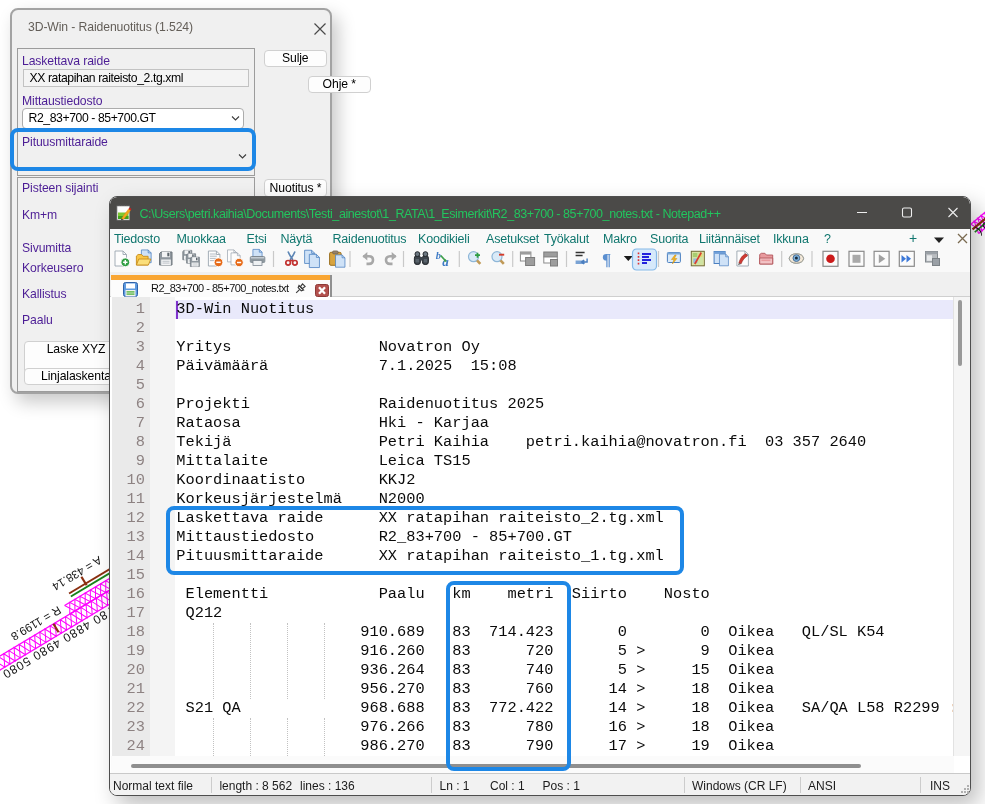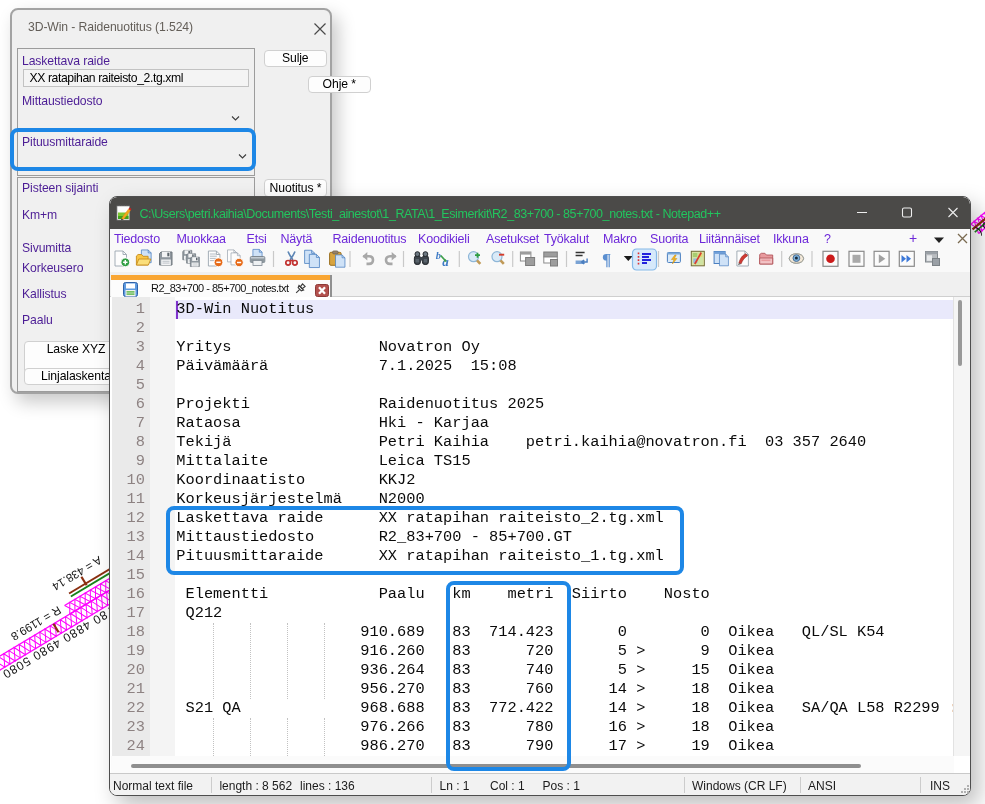--- a/index.html
+++ b/index.html
@@ -13,21 +13,21 @@
 .btn{position:absolute;background:#fdfdfd;border:1px solid #d0d0d0;border-radius:4px;font-size:12.2px;letter-spacing:-0.1px;color:#000;text-align:center;line-height:15px;}
 .fld{position:absolute;background:#f4f4f4;border:1px solid #c2c2c2;font-size:12.2px;letter-spacing:-0.4px;color:#000;line-height:16px;padding-left:6px;}
 .cmb{position:absolute;background:#fff;border:1px solid #acacac;border-radius:4px;font-size:12.2px;letter-spacing:-0.4px;color:#000;padding-left:6px;}
 .chev{position:absolute;width:9px;height:9px;}
 .bluebox{position:absolute;border:4px solid #1d87e6;border-radius:8px;z-index:30;}
 
 #npp{position:absolute;left:109px;top:196px;width:862px;height:600px;background:#fff;border:1px solid #4e4e4e;border-radius:8px;box-shadow:8px 10px 22px rgba(0,0,0,.25);z-index:20;overflow:hidden;}
 #tbar{position:absolute;left:0;top:0;width:100%;height:32px;background:#4b4a48;border-radius:7px 7px 0 0;}
 #tbar .ttl{position:absolute;left:29.5px;top:9.5px;font-size:12.5px;letter-spacing:-0.42px;color:#22c55e;white-space:pre;}
 #menu{position:absolute;left:0;top:32px;width:100%;height:19px;background:#f9f9f9;}
-#menu span{position:absolute;font-size:12.5px;letter-spacing:-0.2px;color:#6d28d9;top:2.5px;}
+#menu span{position:absolute;font-size:12.5px;letter-spacing:-0.2px;color:#0f766e;top:2.5px;}
 #tools{position:absolute;left:0;top:51px;width:100%;height:24px;background:#f9f9f9;}
 #tabbar{position:absolute;left:0;top:75px;width:100%;height:25px;background:#f0f0f0;border-bottom:1px solid #cFcFcF;}
 #tab1{position:absolute;left:1px;top:2.5px;width:221px;height:22.5px;background:#fcfcfc;border-right:2px solid #909090;}
 #tab1 .ob{position:absolute;left:0;top:0;width:100%;height:5px;background:#f9a633;}
 #tab1 .tt{position:absolute;left:40px;top:7px;font-size:11px;letter-spacing:-0.5px;color:#111;}
 #edit{position:absolute;left:1px;top:100px;width:843px;height:459px;background:#fff;overflow:hidden;}
 #marg1{position:absolute;left:0.5px;top:0;width:38px;height:100%;background:#eaeaea;}
 #marg2{position:absolute;left:38.5px;top:0;width:25px;height:100%;background:#f4f4f4;}
 #lnums{position:absolute;left:1px;top:3px;width:33px;text-align:right;font-family:"Liberation Mono",monospace;font-size:15.33px;line-height:19px;color:#8d8282;white-space:pre;}
 #code{position:absolute;left:65.3px;top:3px;font-family:Liberation Mono, monospace;font-size:15.33px;line-height:19px;color:#0a0a0a;white-space:pre;}
@@ -79,20 +79,21 @@
 
 <div id="dlg">
   <div class="title">3D-Win - Raidenuotitus  (1.524)</div>
   <svg class="abs" style="left:300px;top:11px" width="16" height="16" viewBox="0 0 16 16">
       <path d="M2.5 2.5 L13.5 13.5 M13.5 2.5 L2.5 13.5" stroke="#4a4a4a" stroke-width="1.2"></path>
     </svg>
   <div class="grp" style="left:5px;top:38px;width:238px;height:128px;"></div>
   <div class="lbl" style="left:10px;top:44px;">Laskettava raide</div>
   <div class="fld" style="left:10.5px;top:59px;width:226px;height:18px;">XX ratapihan raiteisto_2.tg.xml</div>
   <div class="lbl" style="left:10px;top:84px;">Mittaustiedosto</div>
+  <div class="cmb" style="left:9.5px;top:98px;width:222px;height:21px;line-height:19px;">R2_83+700 - 85+700.GT</div>
   <svg class="chev" style="left:219px;top:104px;" viewBox="0 0 9 9">
       <path d="M1 2.5 L4.5 6 L8 2.5" fill="none" stroke="#3c3c3c" stroke-width="1.1"></path>
     </svg>
   <div class="lbl" style="left:10px;top:125px;">Pituusmittaraide</div>
   <svg class="chev" style="left:226px;top:142px;" viewBox="0 0 9 9">
       <path d="M1 2.5 L4.5 6 L8 2.5" fill="none" stroke="#3c3c3c" stroke-width="1.1"></path>
     </svg>
   <div class="bluebox" style="left:-2px;top:118px;width:246px;height:43px;"></div>
   <div class="grp" style="left:5px;top:166.5px;width:238px;height:215px;"></div>
   <div class="lbl" style="left:10px;top:171px;">Pisteen sijainti</div>

